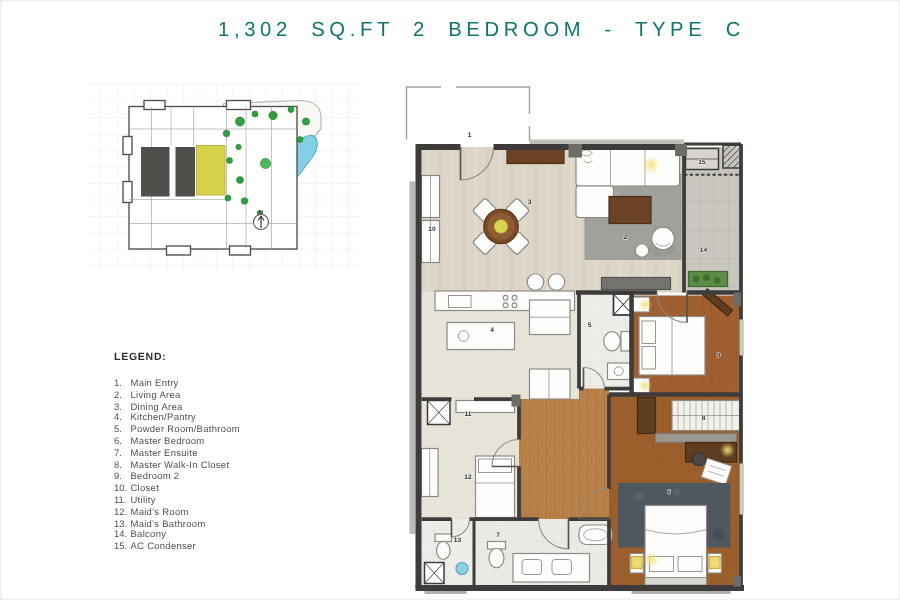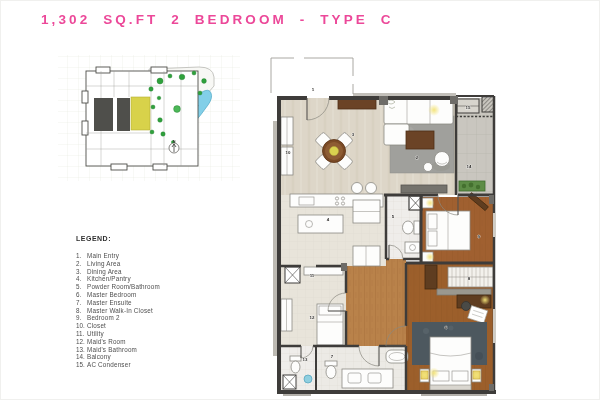--- a/index.html
+++ b/index.html
@@ -1,19 +1,19 @@
 <!DOCTYPE html>
 <html><head>
 <meta charset="utf-8">
 <style>
   html,body{margin:0;padding:0;background:#fff;}
   .canvas{position:relative;width:600px;height:400px;background:#ffffff;overflow:hidden;
           font-family:"Liberation Sans",sans-serif;box-sizing:border-box;border:1px solid #f0f0ee;}
-  .page-title{position:absolute;top:11px;left:40px;width:560px;
-          font-size:13.5px;font-weight:bold;letter-spacing:3.1px;word-spacing:6px;color:#ec4899;}
+  .page-title{position:absolute;top:11px;left:40px;width:560px;text-align:center;
+          font-size:13.5px;font-weight:normal;letter-spacing:3.1px;word-spacing:6px;color:#0f766e;}
   .legend{position:absolute;left:75px;top:234px;color:#4b4b4b;}
   .legend-title{font-size:7px;font-weight:bold;letter-spacing:0.5px;color:#2f2f2f;margin:0 0 10px 0;}
   .legend-list{list-style:none;margin:0;padding:0;font-size:6.3px;line-height:7.8px;color:#4e4e4e;}
   .legend-list li{display:flex;}
   .legend-list .num{width:11px;flex:0 0 11px;}
   .legend-list .lab{letter-spacing:0.2px;}
   svg{position:absolute;}
   #keyplan{left:55px;top:52px;width:190px;height:130px;}
   #floorplan{left:262px;top:48px;width:242px;height:348px;}
   .room-num{font-size:4.4px;font-weight:bold;fill:#2e2c29;text-anchor:middle;

